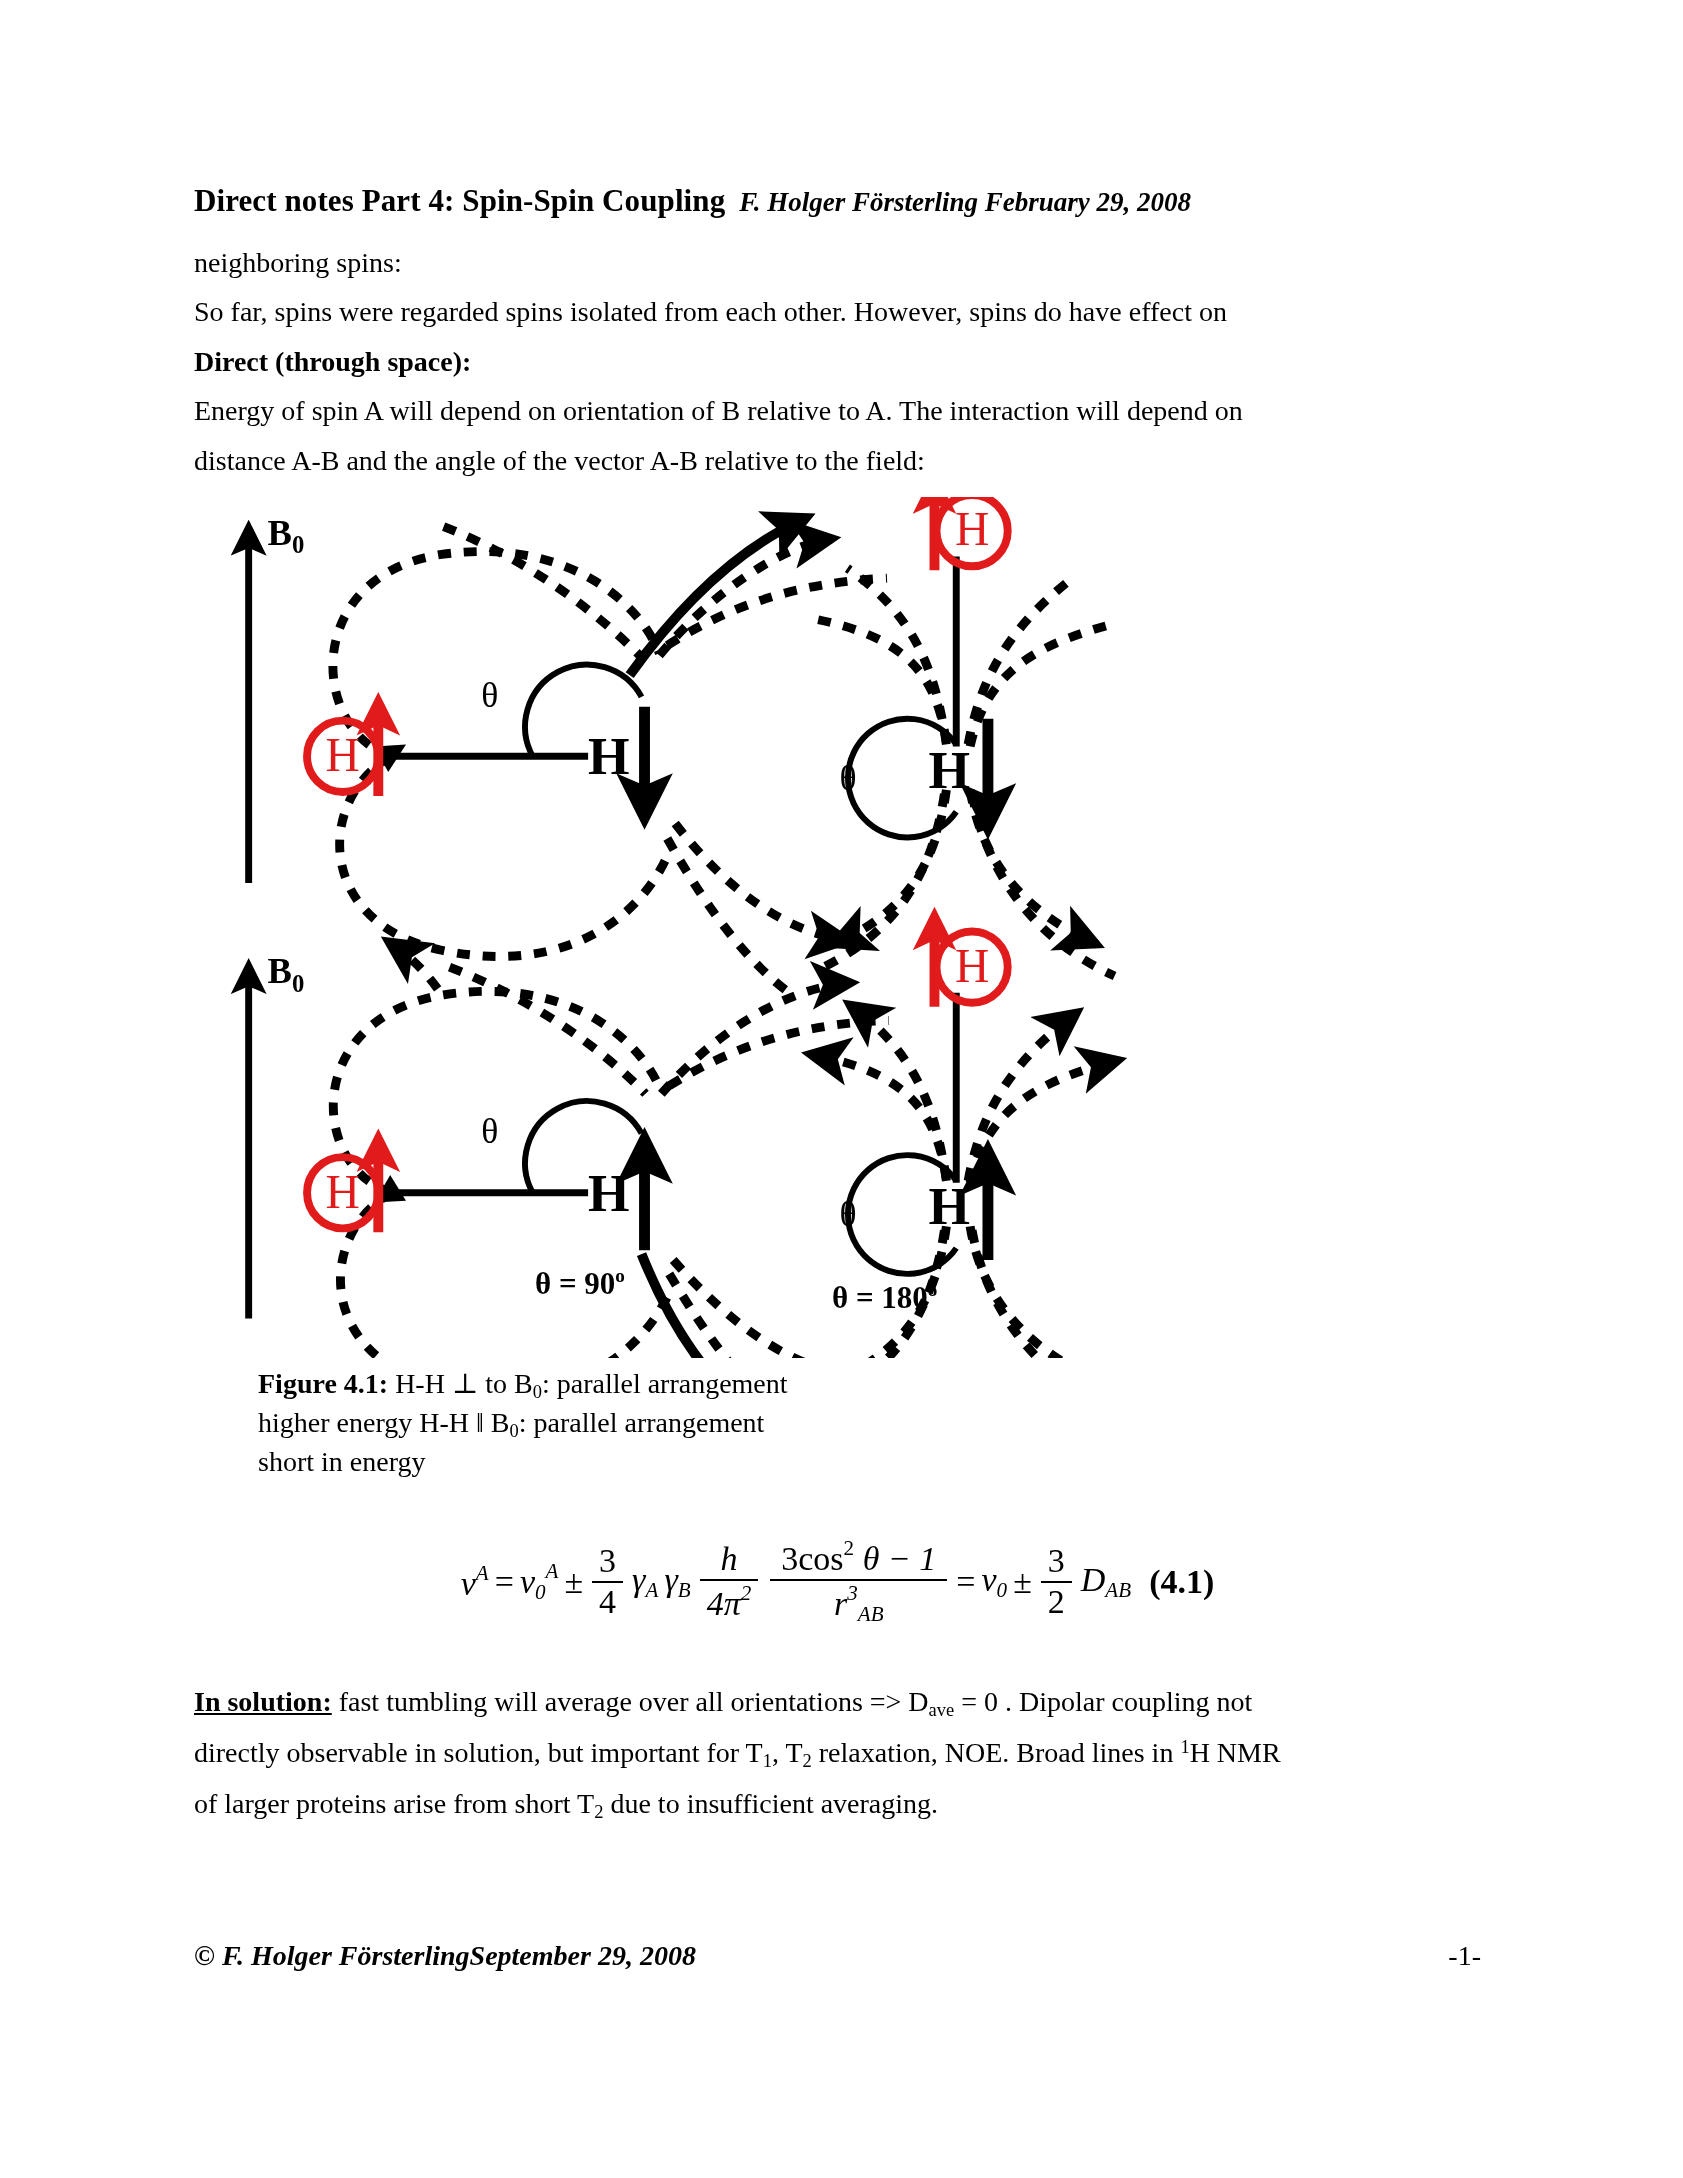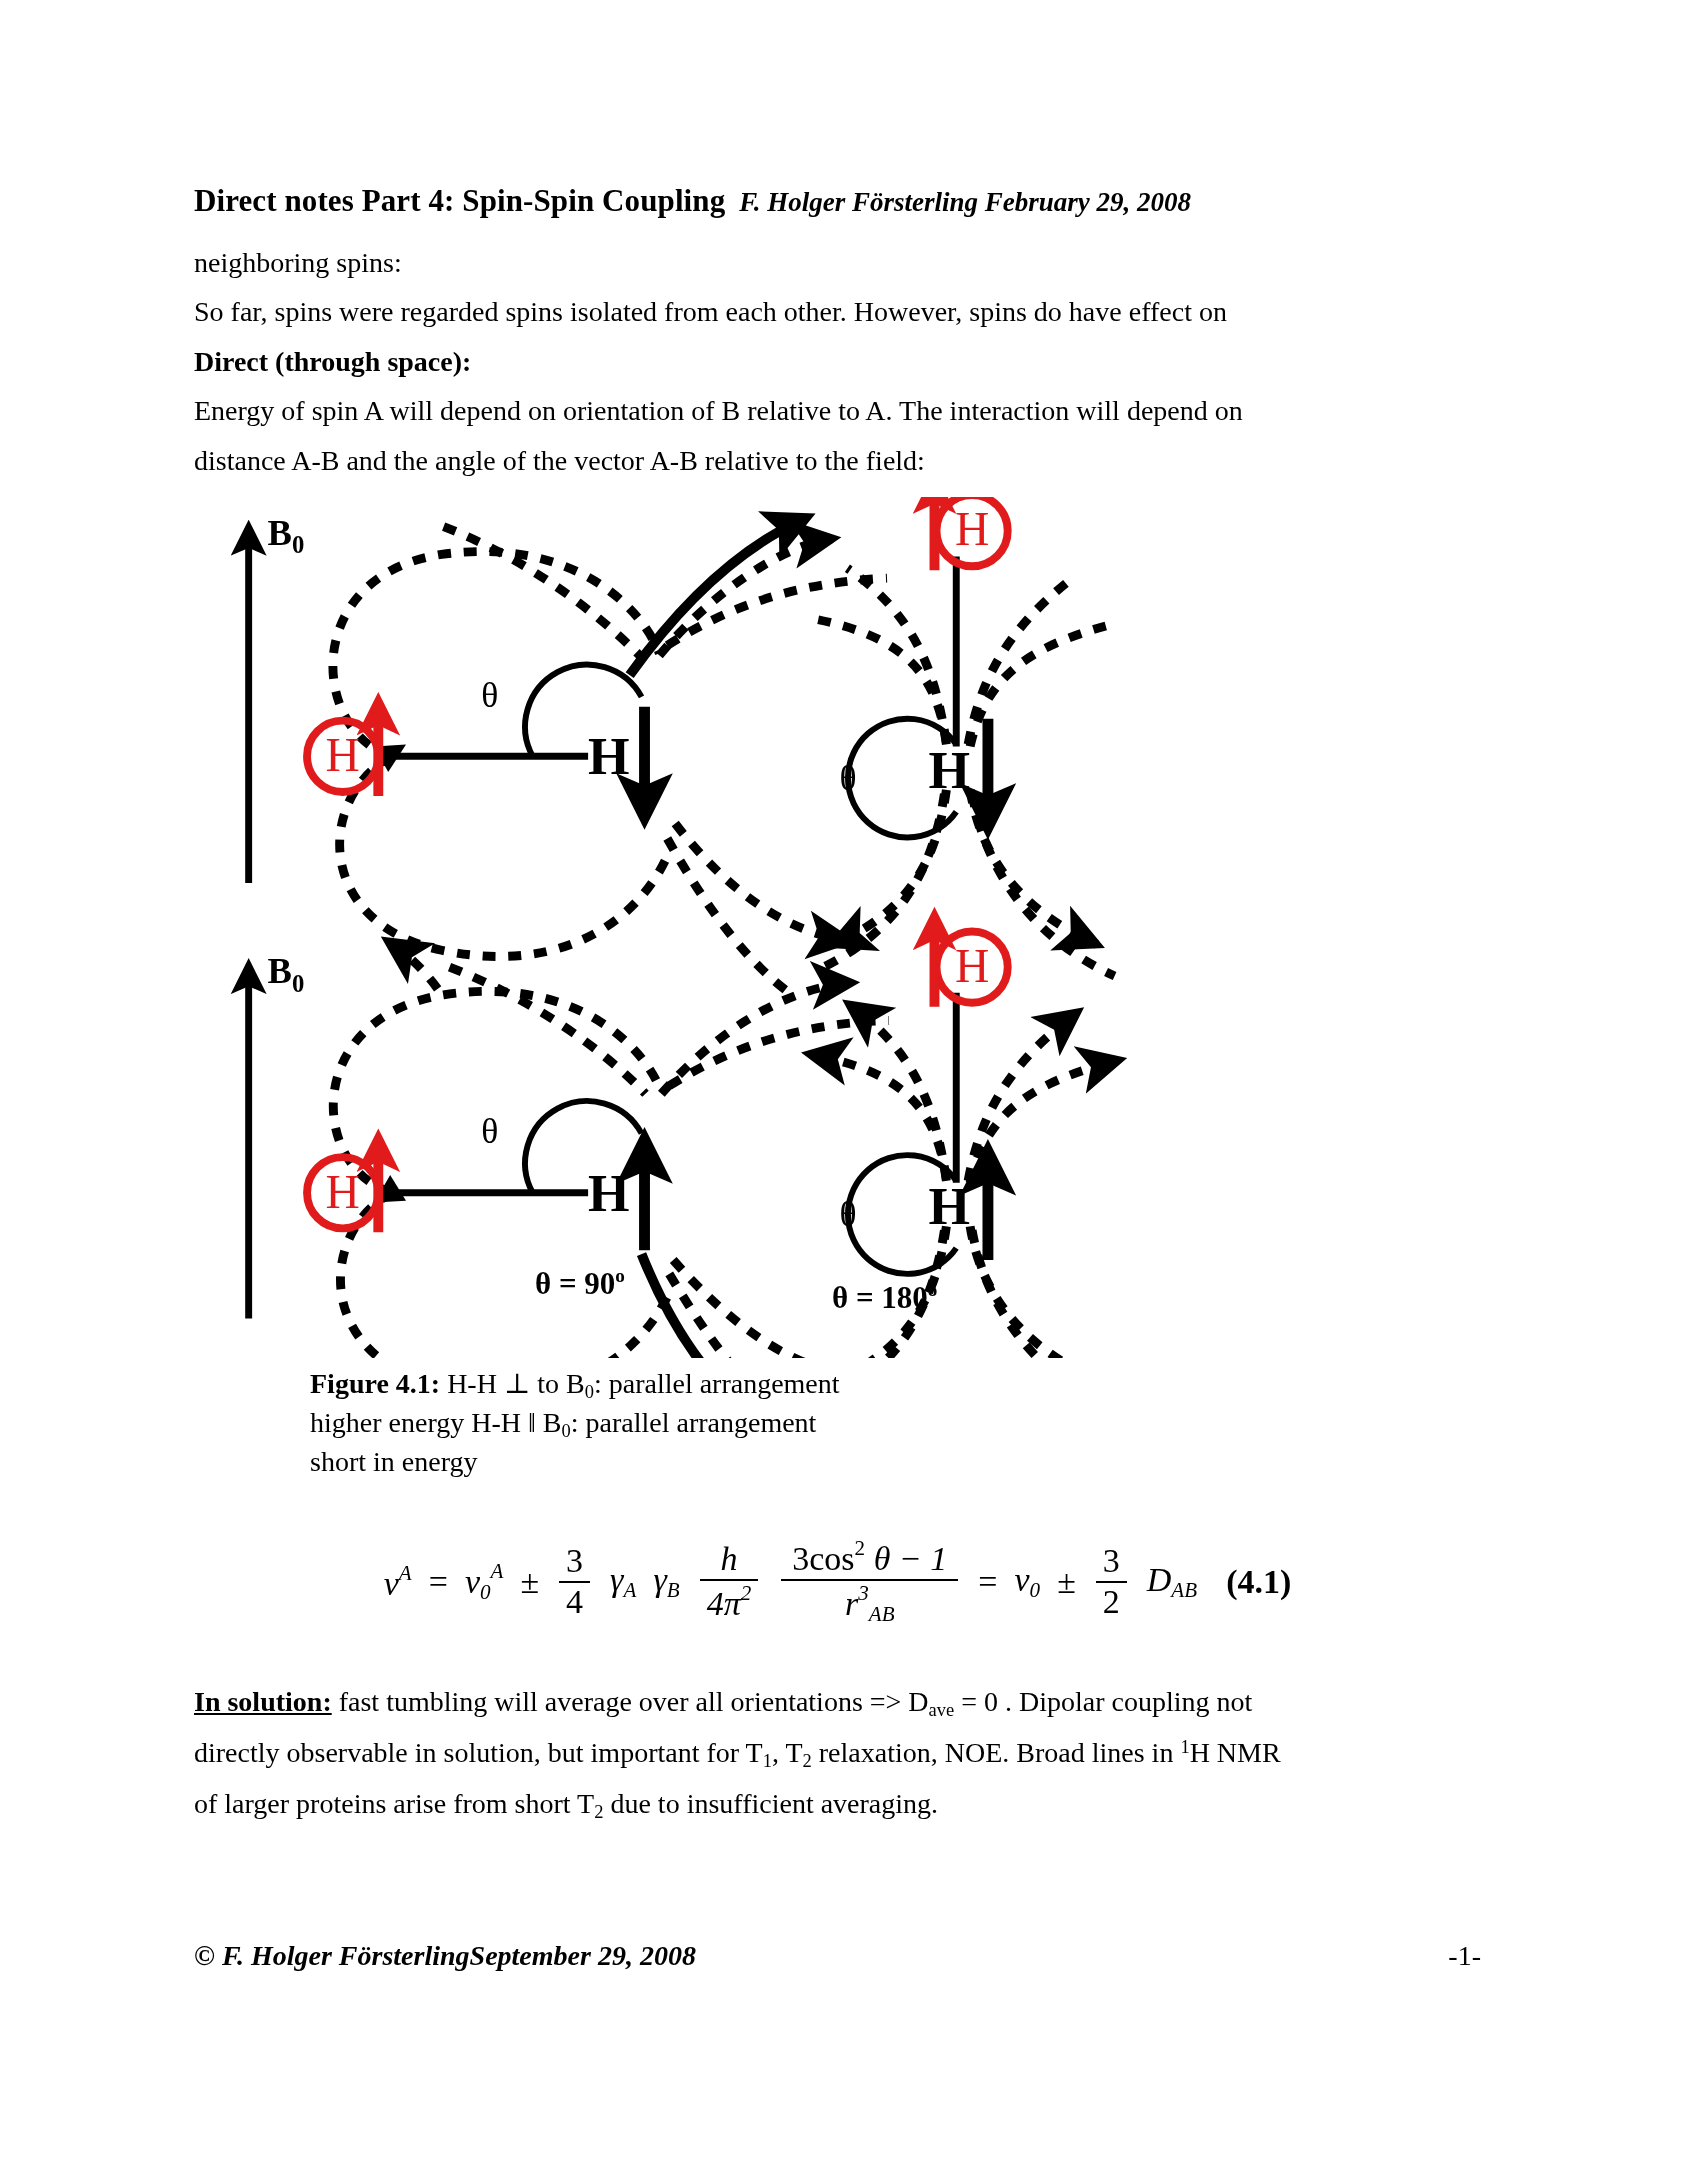--- a/index.html
+++ b/index.html
@@ -76,39 +76,39 @@
     font-size: 31px;
     font-weight: bold;
     white-space: nowrap;
   }
   .angle-label sup { font-size: .62em; vertical-align: .62em; font-weight: bold;}
   .angle-90 { left: 341px; top: 0; }
   .angle-180 { left: 638px; top: 14px; }
 
   .caption {
     margin-top: 8px;
-    margin-left: 116px;
+    margin-left: 64px;
     font-size: 28px;
     line-height: 1.28;
     width: 772px;
   }
   .caption .cap-lead { font-weight: bold; }
 
   
   .equation-block {
     margin-top: 57px;
     text-align: center;
     font-size: 34px;
     font-family: "Liberation Serif", "DejaVu Serif", serif;
   }
   .eq {
     display: inline-flex;
     align-items: center;
     justify-content: center;
-    gap: 17px;
+    gap: 6px;
     font-style: italic;
   }
   .eq .up { font-style: normal; }
   .varsup { font-style: italic; font-size: .62em; vertical-align: .7em; }
   .varsub { font-style: italic; font-size: .62em; vertical-align: -.3em; }
   .frac {
     display: inline-flex;
     flex-direction: column;
     align-items: center;
     vertical-align: middle;

